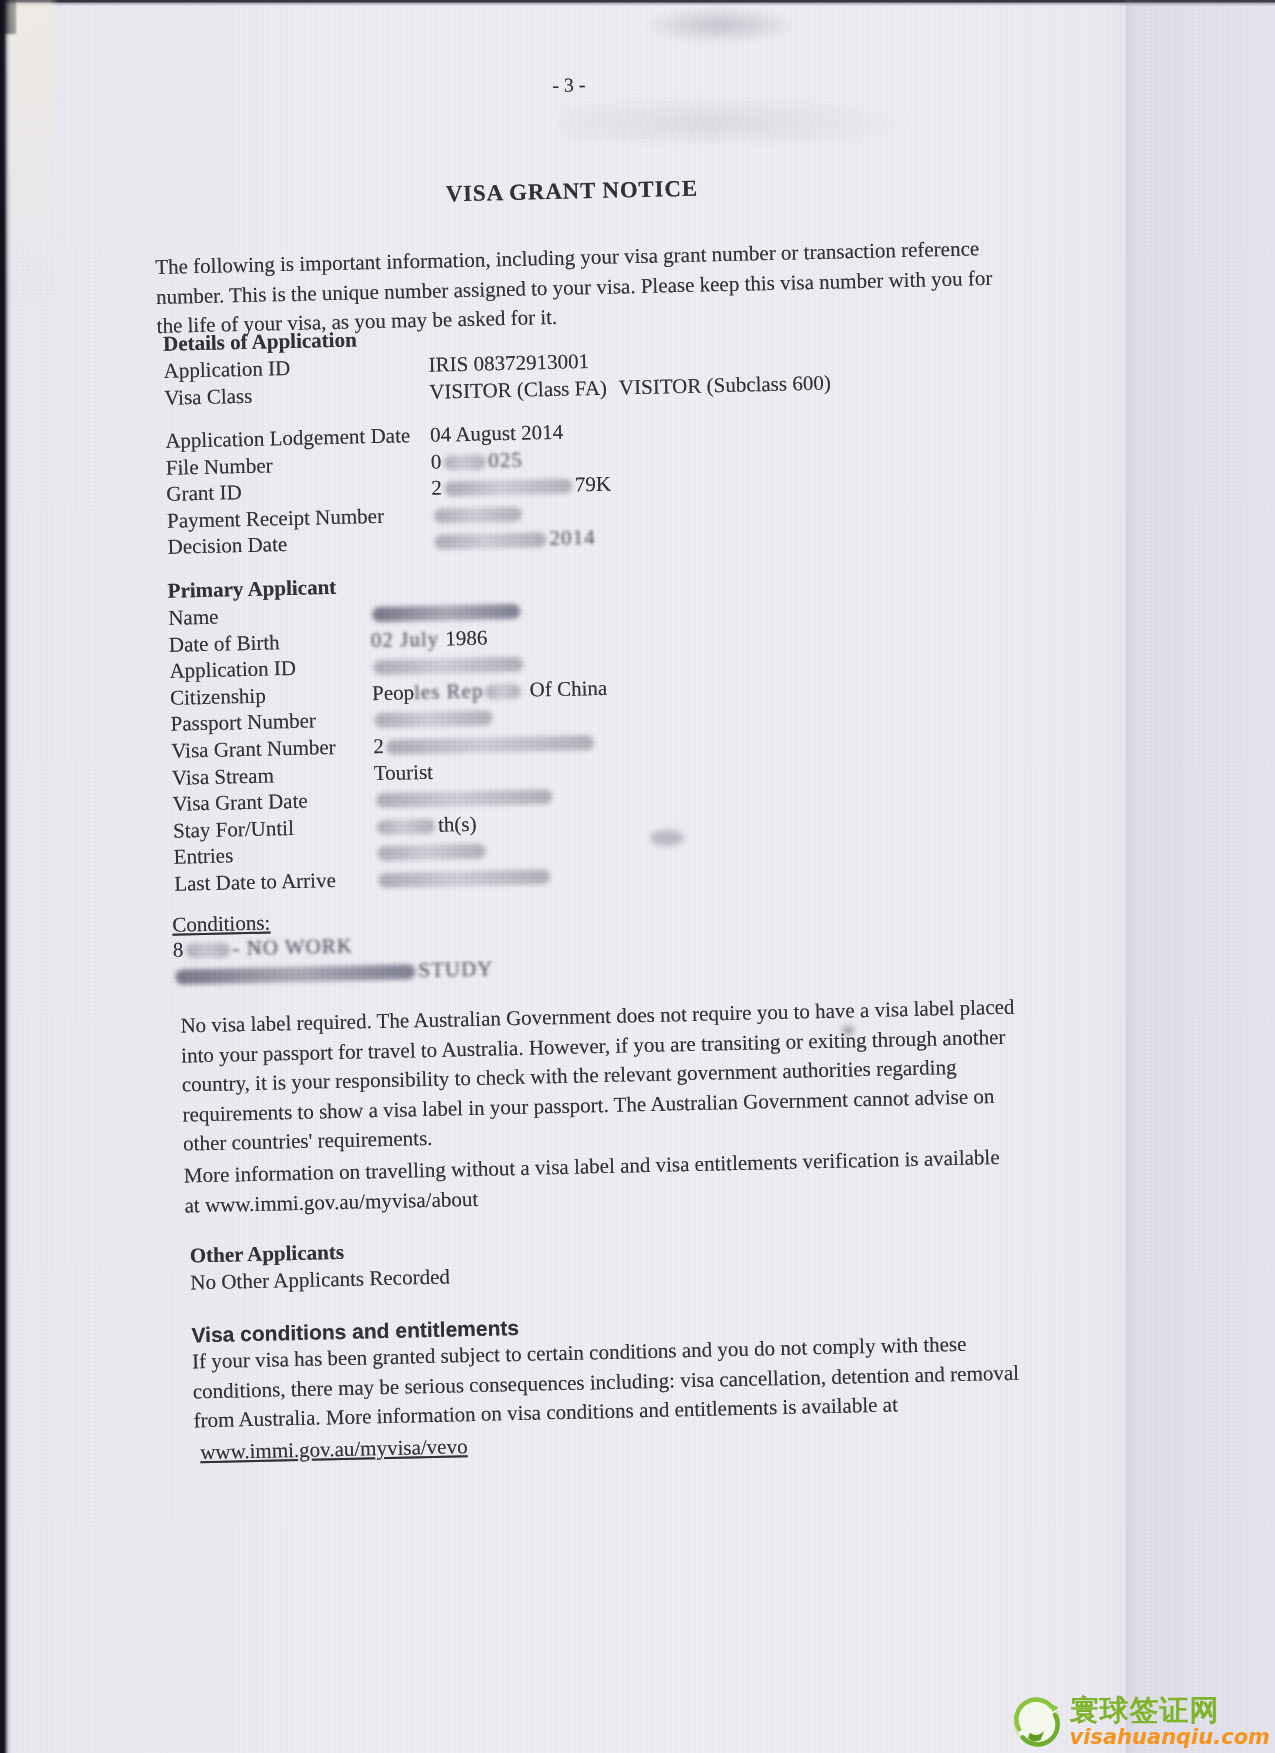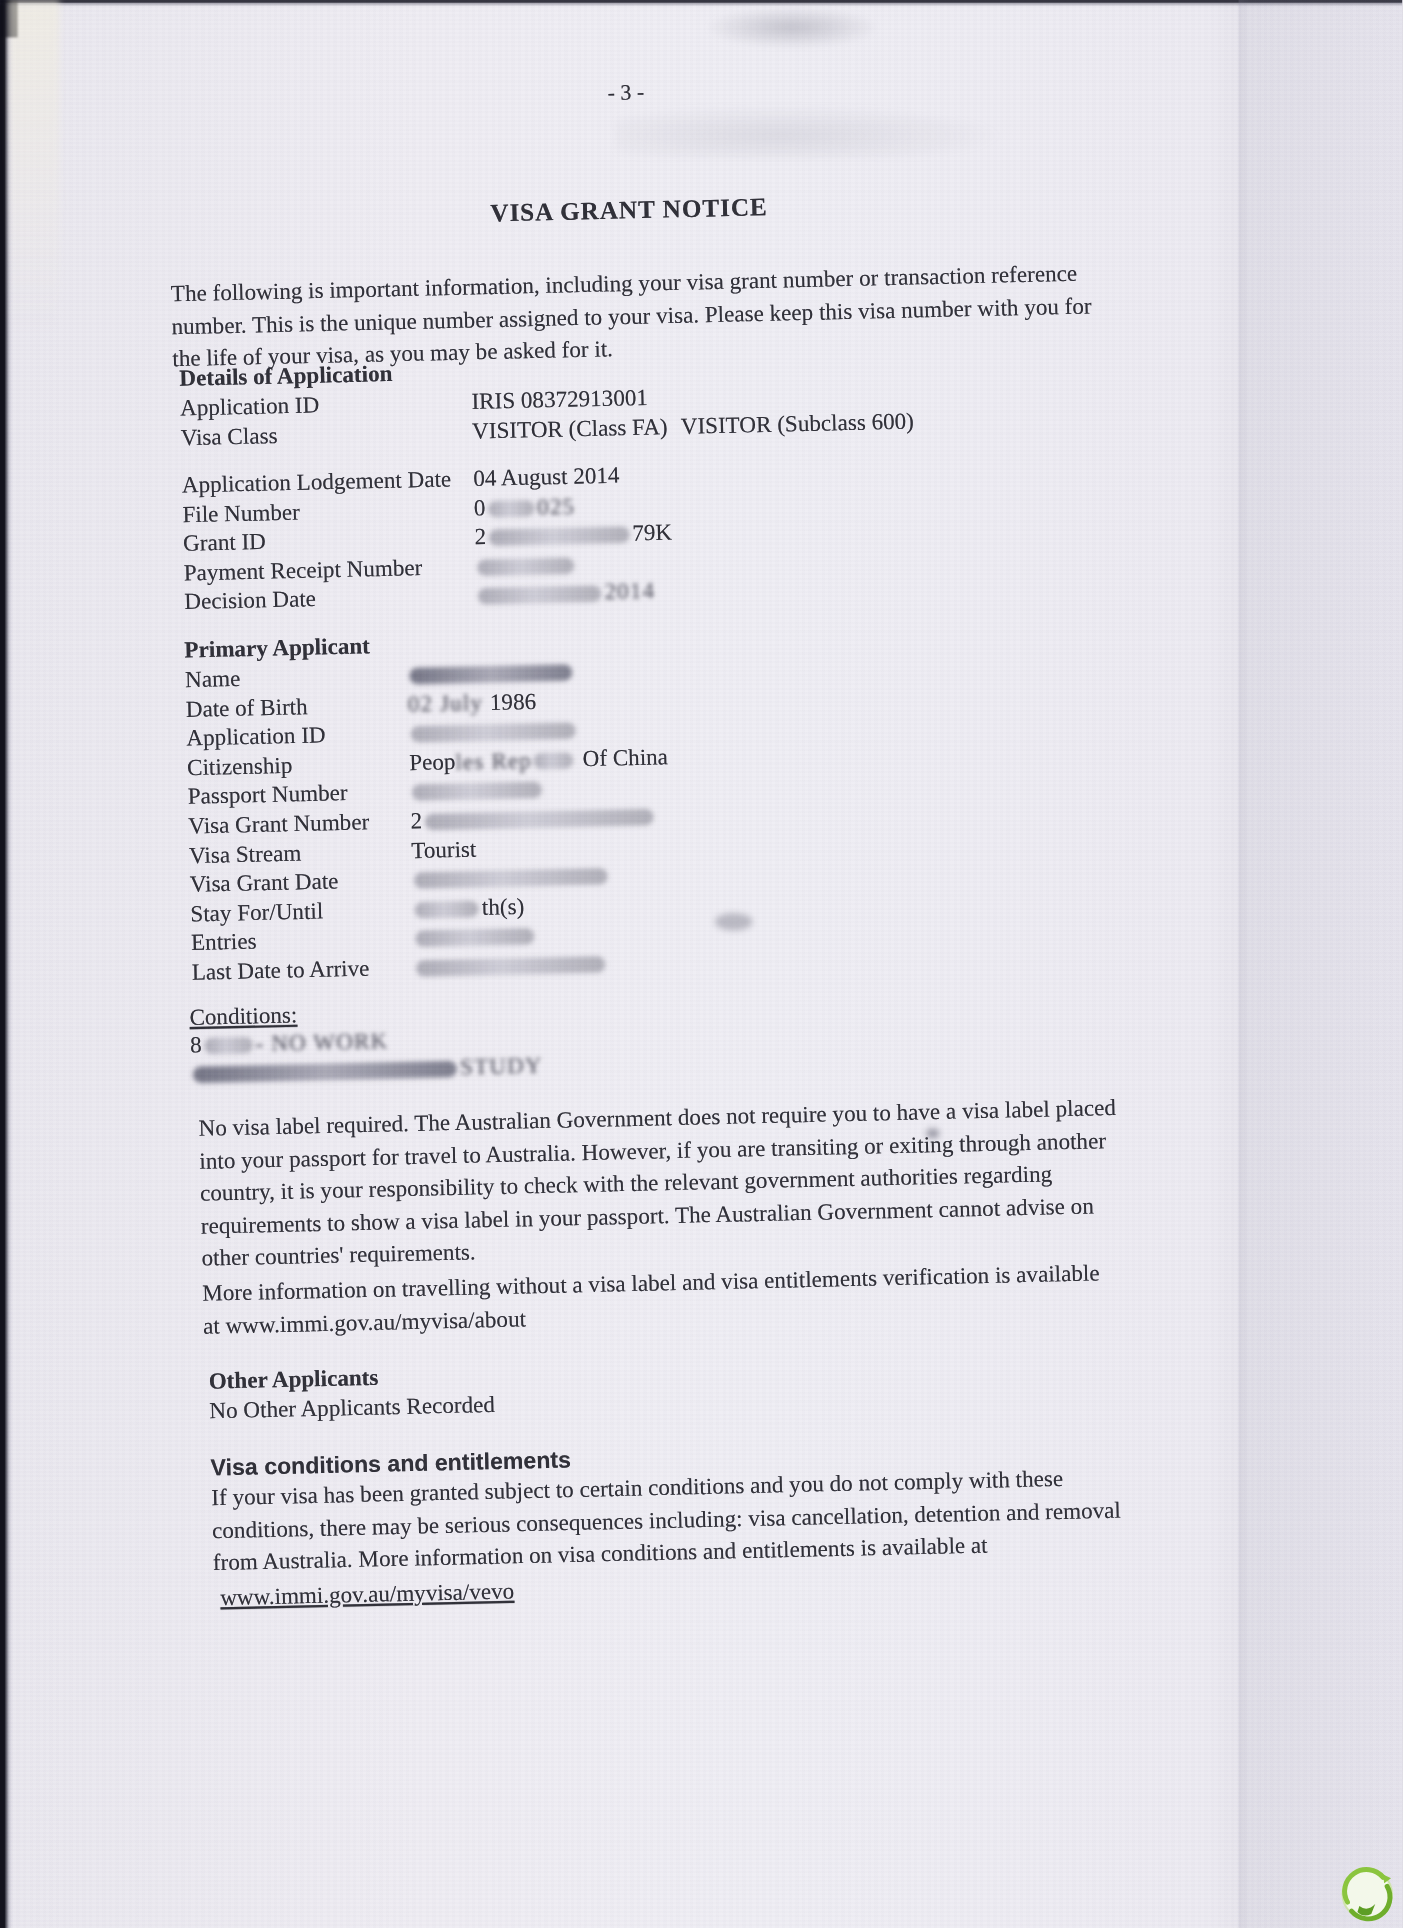--- a/index.html
+++ b/index.html
@@ -193,15 +193,19 @@
   <div class="watermark">
     <span style="display:inline-block;width:54px;height:54px;">
       <svg viewBox="0 0 60 60" width="54" height="54">
         <circle cx="30" cy="30" r="25" fill="#f3f8ea" stroke="#cfe3ad" stroke-width="2"></circle>
         <path d="M10 38 A22 22 0 0 1 46 13" fill="none" stroke="#8bc53f" stroke-width="5" stroke-linecap="round"></path>
         <path d="M50 22 A22 22 0 0 1 14 47" fill="none" stroke="#6fae2c" stroke-width="5" stroke-linecap="round"></path>
         <path d="M22 42 q8 6 16 -2 l-4 10 q-8 4 -14 -2 z" fill="#5d9e25"></path>
         <path d="M46 10 l8 4 -7 5 z" fill="#8bc53f"></path>
       </svg>
     </span>
+    <span class="wm-text">
+      <span class="wm-cn" style="color: rgb(125, 180, 44);">寰球签证网</span>
+      <span class="wm-url" style="color: rgb(247, 148, 29);">visahuanqiu.com</span>
+    </span>
   </div>
 
 </div>
 
 </body></html>

